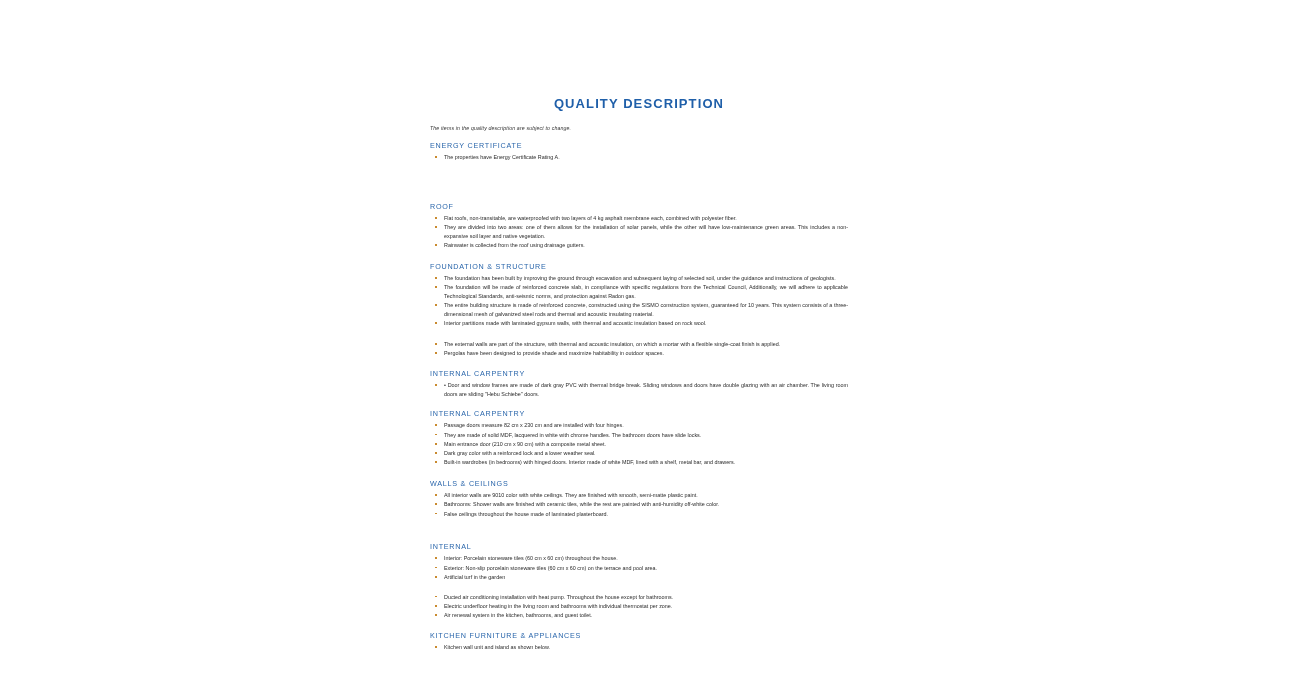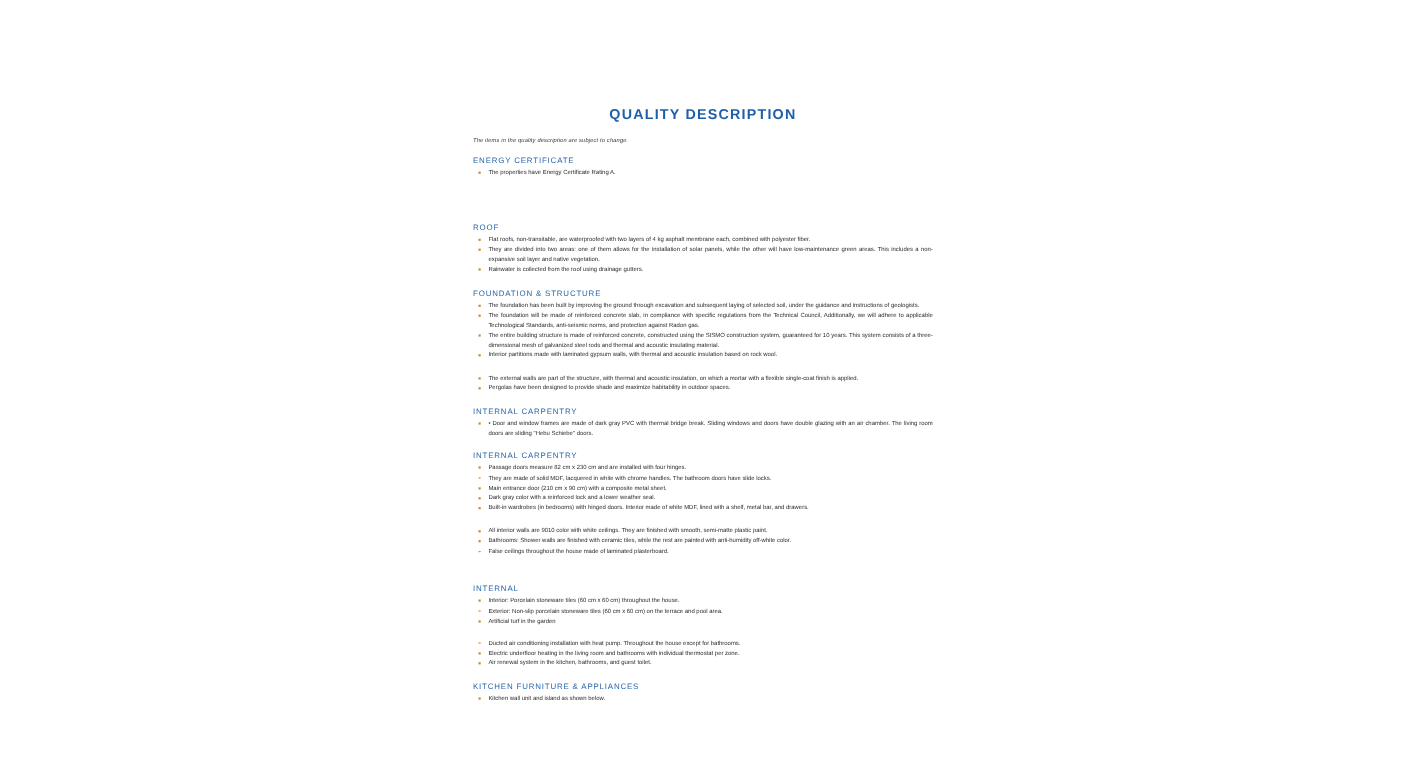--- a/index.html
+++ b/index.html
@@ -139,20 +139,21 @@
       <ul class="bullets">
         <li>Passage doors measure 82 cm x 230 cm and are installed with four hinges.</li>
         <li>They are made of solid MDF, lacquered in white with chrome handles. The bathroom doors have slide locks.</li>
         <li>Main entrance door (210 cm x  90 cm) with a composite metal sheet.</li>
         <li>Dark gray color with a reinforced lock and a lower weather seal.</li>
         <li>Built-in wardrobes (in bedrooms) with hinged doors. Interior made of white MDF, lined with a shelf, metal bar, and drawers.</li>
       </ul>
     </div>
 
     <div class="section sec-walls">
+      <h2 class="section-heading">WALLS &amp; CEILINGS</h2>
       <ul class="bullets">
         <li>All interior walls are 9010 color with white ceilings. They are finished with smooth, semi-matte plastic paint.</li>
         <li>Bathrooms: Shower walls are finished with ceramic tiles, while the rest are painted with anti-humidity off-white color.</li>
         <li>False ceilings throughout the house made of laminated plasterboard.</li>
       </ul>
     </div>
 
     <div class="section sec-flooring">
       <h2 class="section-heading">INTERNAL</h2>
       <ul class="bullets">

